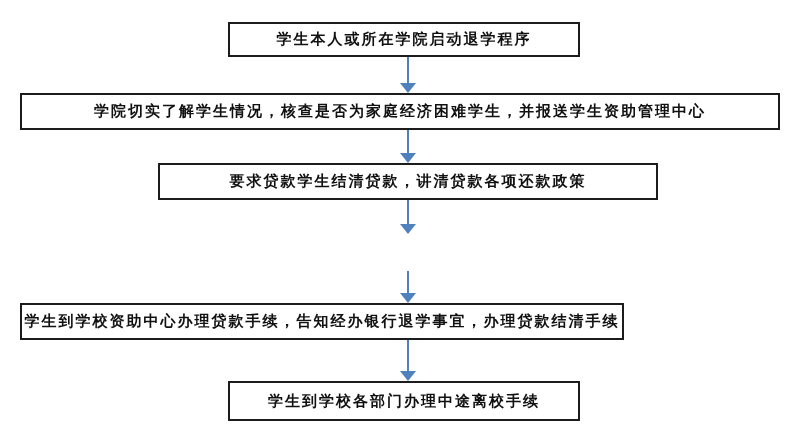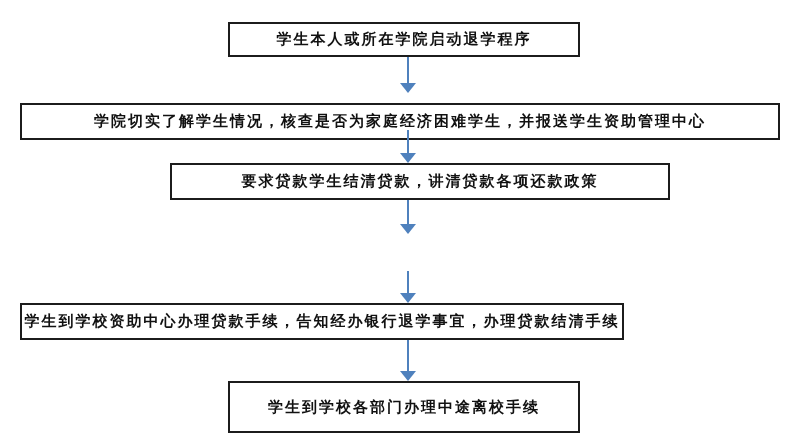--- a/index.html
+++ b/index.html
@@ -29,25 +29,25 @@
     align-items: center;
     justify-content: center;
     text-align: center;
     font-size: 15px;
     font-weight: bold;
     letter-spacing: 2px;
     line-height: 1.1;
     white-space: nowrap;
   }
   .box-1 { left: 228px; top: 22px;  width: 352px; height: 35px; }
-  .box-2 { left: 20px;  top: 93px;  width: 760px; height: 37px; margin-top: 10px; }
-  .box-3 { left: 158px; top: 163px; width: 500px; height: 37px; margin-left: 12px; }
+  .box-2 { left: 20px;  top: 93px;  width: 760px; height: 37px; }
+  .box-3 { left: 158px; top: 163px; width: 500px; height: 37px; }
   .box-4 { left: 156px; top: 234px; width: 482px; height: 37px; }
   .box-5 { left: 20px;  top: 303px; width: 604px; height: 37px; }
-  .box-6 { left: 228px; top: 381px; width: 352px; height: 52px; }
+  .box-6 { left: 228px; top: 381px; width: 352px; height: 40px; }
 
   .flow-arrow {
     position: absolute;
     left: 399px;           
     width: 18px;
     display: flex;
     flex-direction: column;
     align-items: center;
   }
   .arrow-stem {

